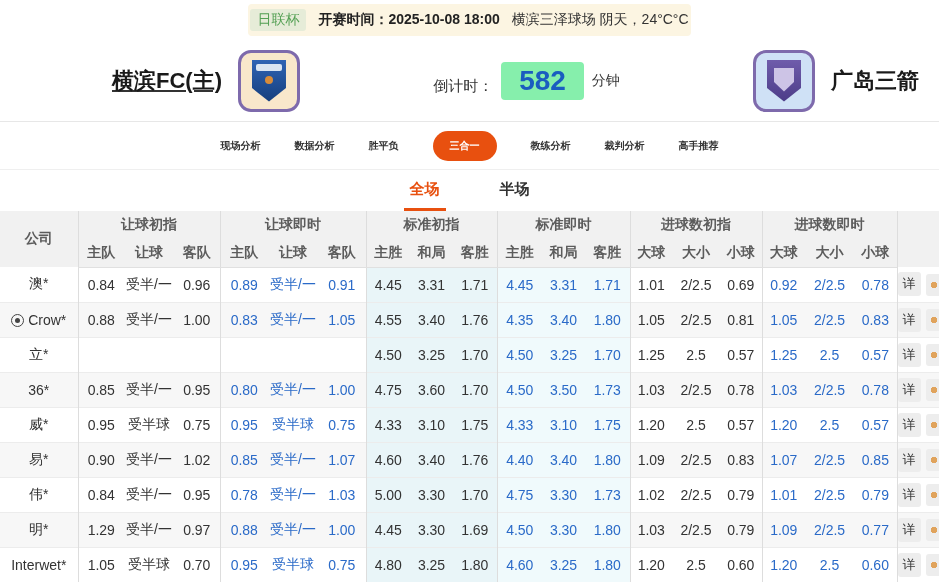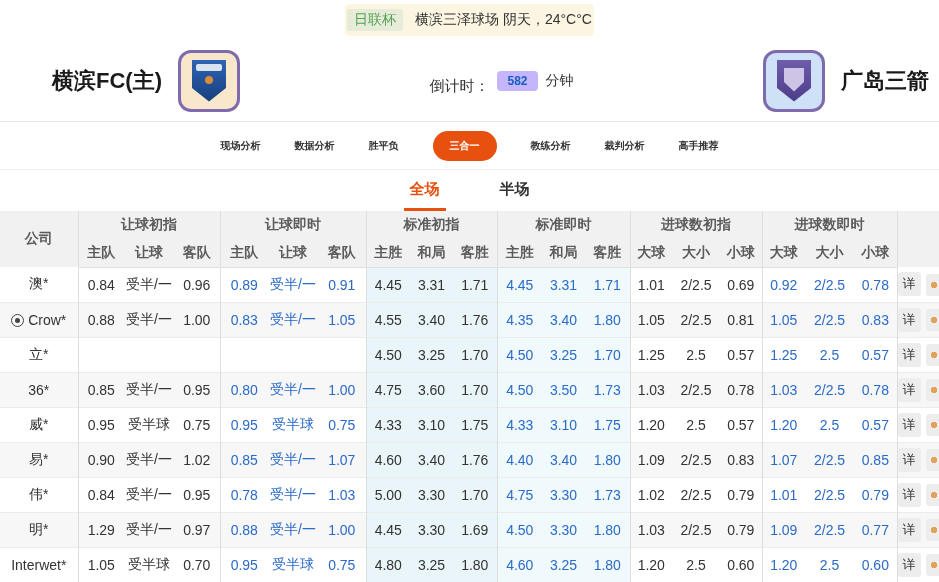--- a/index.html
+++ b/index.html
@@ -10,41 +10,41 @@
   .topbar-wrap { height:40px; display:flex; justify-content:center; align-items:center; }
   .topbar { background:#fcf5e2; border-radius:4px; padding:5px 2px; display:flex;
     gap:12px; align-items:center; font-size:14px; }
   .league-badge { background:#e6ecd8; color:#54a054; padding:2px 7px; border-radius:3px; }
   .kickoff { font-weight:bold; color:#222; }
   .venue { color:#333; }
 
   
   .match-header { height:82px; display:flex; align-items:center; border-bottom:1px solid #e7e7e7; }
   .team { display:flex; align-items:center; gap:16px; }
-  .team.home { margin-left:52px; }
-  .team.away { margin-right:10px;justify-content:center; }
+  .team.home { margin-left:112px;text-decoration:underline; }
+  .team.away { margin-right:20px;justify-content:center; }
   .team-name { font-size:22px; font-weight:bold; color:#1a1a1a; }
   .logo { width:62px; height:62px; border:3px solid #7e6aac; border-radius:13px;
     display:flex; align-items:center; justify-content:center; }
   .logo.home-logo { background:#f9e7cb; }
   .logo.away-logo { background:#cfe1f6; }
   .shield { width:34px; height:42px; clip-path:polygon(0 0,100% 0,100% 68%,50% 100%,0 68%);
     position:relative; }
   .shield.h { background:linear-gradient(#2f63b4,#163f7d); }
   .shield.h::after { content:""; position:absolute; left:4px; right:4px; top:4px; height:7px;
     background:#d9e4f2; border-radius:2px; }
   .shield.h::before { content:""; position:absolute; left:13px; top:16px; width:8px; height:8px;
     border-radius:50%; background:#d98c3a; z-index:1; }
   .shield.a { background:linear-gradient(#6f5cab,#4c3c88); }
   .shield.a::after { content:""; position:absolute; left:7px; right:7px; top:8px; bottom:10px;
     background:#cdc4e6; clip-path:polygon(0 0,100% 0,100% 60%,50% 100%,0 60%); }
   .countdown { flex:1; display:flex; justify-content:center; align-items:center; gap:8px; }
   .countdown-label { font-size:15px; color:#333;margin-top:12px; }
-  .countdown-value { font-size:12px; font-weight:bold; color:#1a5dc0; background:#c4b5fd;
-    padding:3px 10px; border-radius:4px; }
+  .countdown-value { font-size:28px; font-weight:bold; color:#1a5dc0; background:#86efac;
+    padding:3px 18px; border-radius:4px; }
   .countdown-unit { font-size:14px; }
 
   
   .nav-tabs { height:48px; display:flex; justify-content:center; align-items:center; gap:34px;
     border-bottom:1px solid #efefef; }
   .nav-item { font-size:10px; font-weight:bold; color:#333; cursor:pointer; }
   .nav-item.active { background:var(--accent,#e8500f); color:#fff; padding:8px 17px;
     border-radius:18px; }
 
   
@@ -73,20 +73,21 @@
   .btn-partial { display:inline-block; width:16px; height:22px; background:#ededed;
     border-radius:3px; vertical-align:middle; margin-left:5px;
     background-image:radial-gradient(circle at 8px 11px,#e0a35c 0 3px,transparent 3px); }
 </style>
 </head>
 <body>
 
 <div class="topbar-wrap">
   <div class="topbar">
     <span class="league-badge">日联杯</span>
+    <span class="kickoff"><span>开赛时间：</span><span>2025-10-08 18:00</span></span>
     <span class="venue">横滨三泽球场 阴天，24°C°C</span>
   </div>
 </div>
 
 <div class="match-header">
   <div class="team home">
     <span class="team-name">横滨FC(主)</span>
     <div class="logo home-logo">
         <div class="shield h"></div>
       </div>

